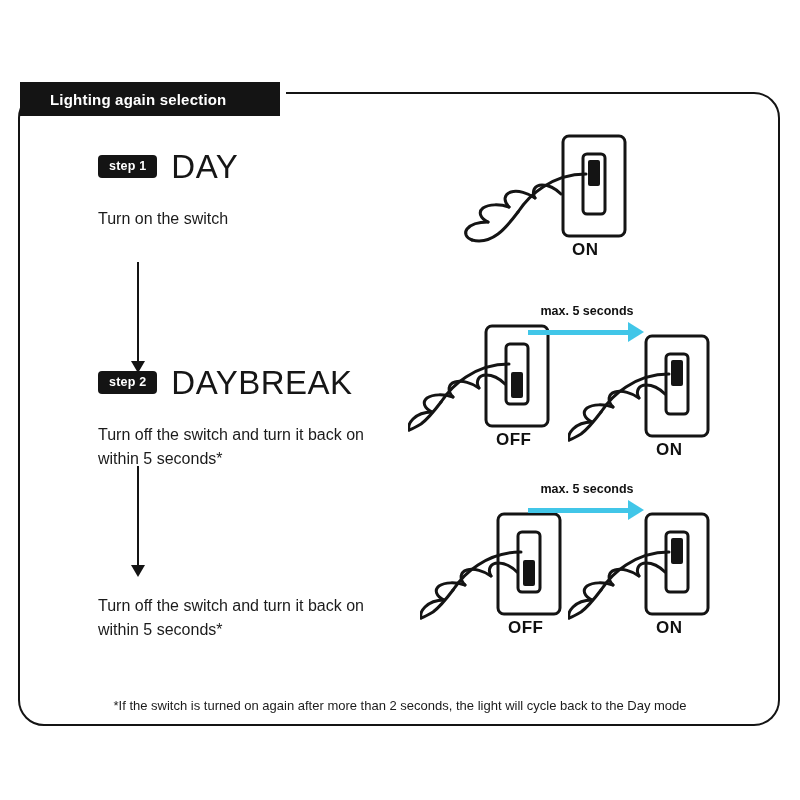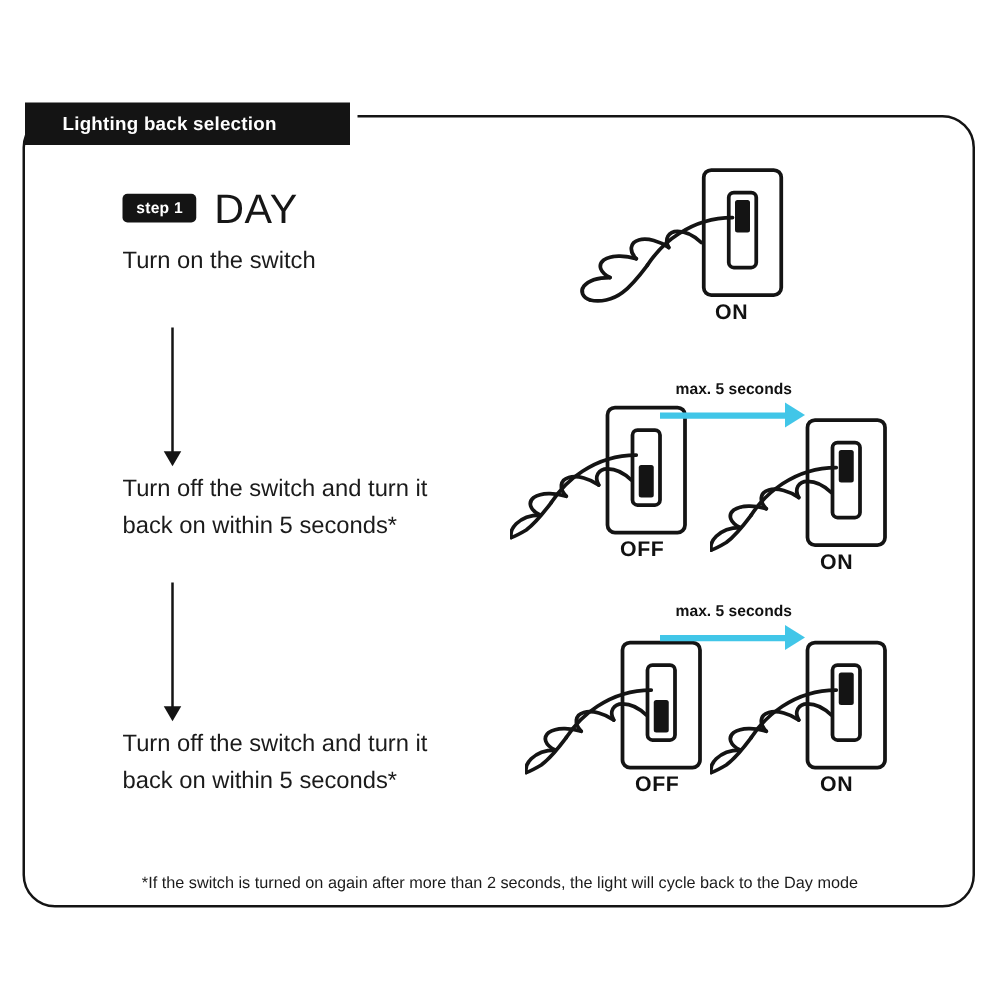--- a/index.html
+++ b/index.html
@@ -95,22 +95,22 @@
   }
   .mode-name {
     font-size: 33px;
     font-weight: 300;
     letter-spacing: 0.5px;
     color: #161616;
     line-height: 1;
     white-space: nowrap;
   }
   .step-desc {
-    margin-top: 12px;
-    font-size: 19px;
+    margin-top: 24px;
+    font-size: 16px;
     line-height: 1.5;
     color: #1b1b1b;
     max-width: 280px;
   }
 
   
   .v-arrow {
     position: absolute;
     left: 137px;
     width: 2px;
@@ -183,34 +183,38 @@
 </style>
 </head>
 <body>
 
 <div id="page">
 
   <div class="frame"></div>
   <div class="frame-notch"></div>
 
   <div class="title-tab">
-    <span class="title-text">Lighting back selection</span>
+    <span class="title-text">Lighting again selection</span>
   </div>
 
   <div class="steps">
 
     <div class="step-block" style="top:0px;">
       <div class="step-head">
         <span class="badge">step 1</span>
         <span class="mode-name">DAY</span>
       </div>
       <div class="step-desc">Turn on the switch</div>
     </div>
 
     <div class="step-block" style="top:216px;">
+      <div class="step-head">
+        <span class="badge">step 2</span>
+        <span class="mode-name">DAYBREAK</span>
+      </div>
       <div class="step-desc">Turn off the switch and turn it back on within 5 seconds*</div>
     </div>
 
     <div class="step-block" style="top:420px;">
       <div class="step-desc">Turn off the switch and turn it back on within 5 seconds*</div>
     </div>
 
   </div>
 
   <div class="v-arrow" style="top:262px; height:100px;">

